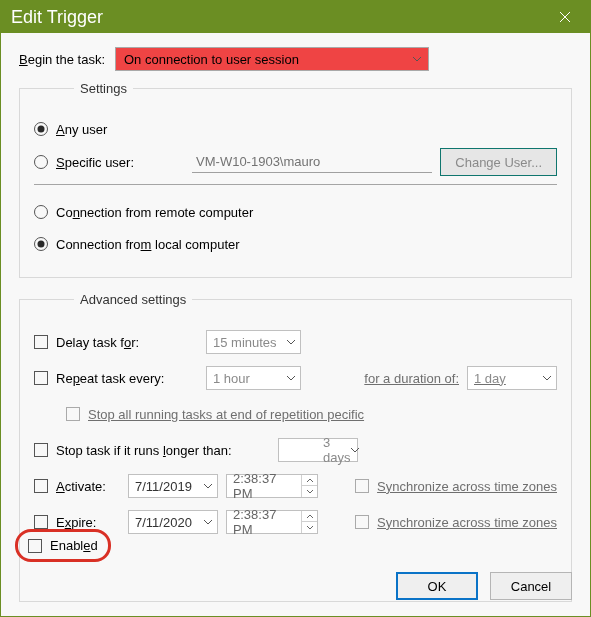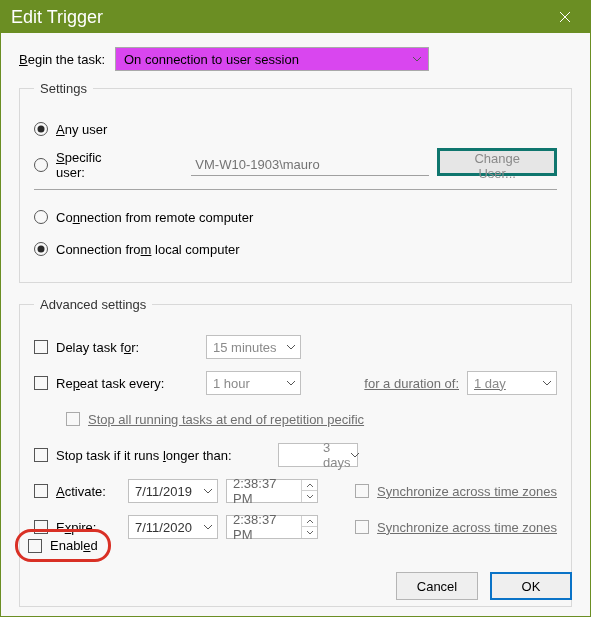--- a/index.html
+++ b/index.html
@@ -12,44 +12,44 @@
 .titlebar .close { width: 30px; height: 30px; display: flex; align-items: center; justify-content: center; cursor: pointer; }
 .titlebar .close svg { stroke: #fff; stroke-width: 1; }
 
 .content { padding: 14px 18px 14px 18px; }
 
 
 .begin-row { display: flex; align-items: center; gap: 10px; margin-bottom: 10px; }
 .begin-label { }
 .combo {
   display: inline-flex; align-items: center; justify-content: space-between;
-  height: 24px; border: 1px solid #a9a9a9; background: #d946ef; padding: 0 6px 0 8px;
+  height: 24px; border: 1px solid #a9a9a9; background: #ef4444; padding: 0 6px 0 8px;
   cursor: pointer; width: 314px;
 }
 .combo .chev { margin-left: 8px; }
 .chev svg { display: block; stroke: #555; stroke-width: 1; fill: none; }
 
 
 fieldset { border: 1px solid #d9d9d9; border-radius: 0; margin: 0 0 14px 0; padding: 14px 14px 14px 14px; }
-legend { padding: 0 6px; color: #333; }
+legend { padding: 0 6px; color: #333; margin-left: 40px; }
 
 .row { display: flex; align-items: center; gap: 8px; margin: 6px 0; min-height: 26px; }
 .radio { width: 14px; height: 14px; border: 1px solid #555; border-radius: 50%; position: relative; flex-shrink: 0; cursor: pointer; }
 .radio.on::after { content: ""; width: 7px; height: 7px; background: #2a2a2a; border-radius: 50%; position: absolute; top: 50%; left: 50%; transform: translate(-50%, -50%); }
 .check { width: 14px; height: 14px; border: 1px solid #555; flex-shrink: 0; cursor: pointer; }
 .lbl { cursor: default; }
 .u-span { text-decoration: underline; }
 .disabled { color: #6f6f6f; text-decoration: underline; }
 
 .specific-input {
   border: none; border-bottom: 1px solid #a0a0a0; background: transparent;
   color: #737373; width: 240px; padding: 2px 4px; height: 22px; outline: none; margin-left: 50px;
 }
 .btn-flat {
-  border: 3px solid #0f766e; background: #e6e6e6; color: #8a8a8a;
+  border: 1px solid #0f766e; background: #e6e6e6; color: #8a8a8a;
   height: 28px; padding: 0 14px; cursor: pointer;
 }
 .sep-line { border: none; border-top: 1px solid #a5a5a5; margin: 8px 0 14px 0; }
 
 
 .small-combo {
   display: inline-flex; align-items: center; justify-content: space-between;
   height: 24px; border: 1px solid #c0c0c0; background: #fff; padding: 0 4px 0 6px;
   color: #8a8a8a; cursor: pointer;
 }
@@ -274,19 +274,19 @@
     <div style="height:44px;"></div>
   </fieldset>
 </div>
 
 <div class="enabled-box">
   <span class="check"></span>
   <span class="lbl">Enabl<span class="u-span">e</span>d</span>
 </div>
 
 <div class="footer-btns">
+  <button class="btn primary">
+    <span>OK</span>
+  </button>
   <button class="btn">
     <span>Cancel</span>
   </button>
-  <button class="btn primary">
-    <span>OK</span>
-  </button>
 </div>
 
 </body></html>

